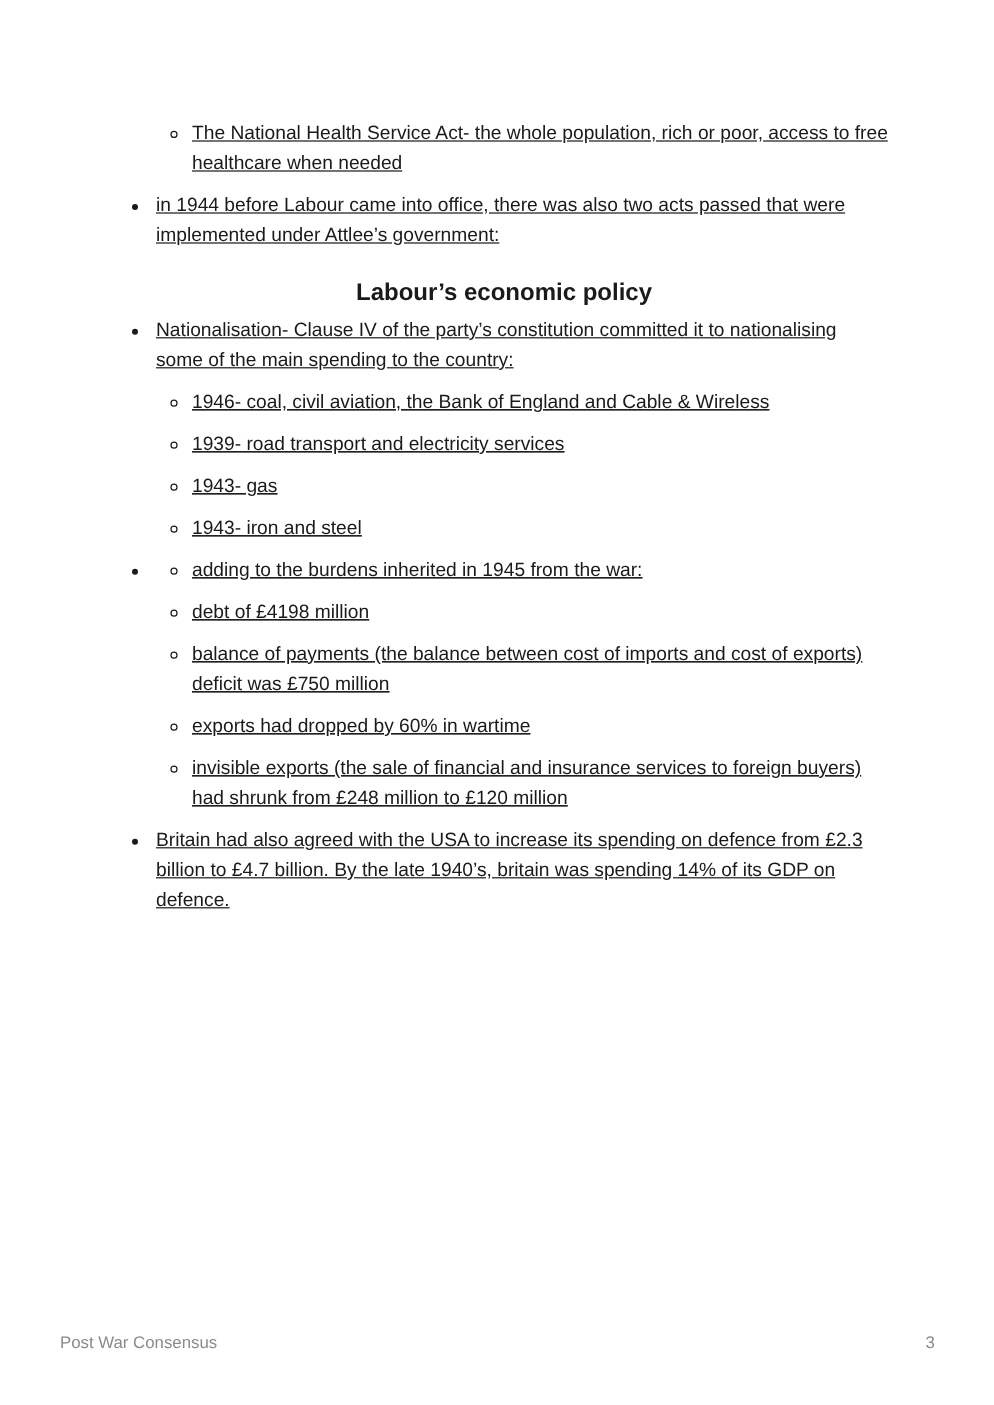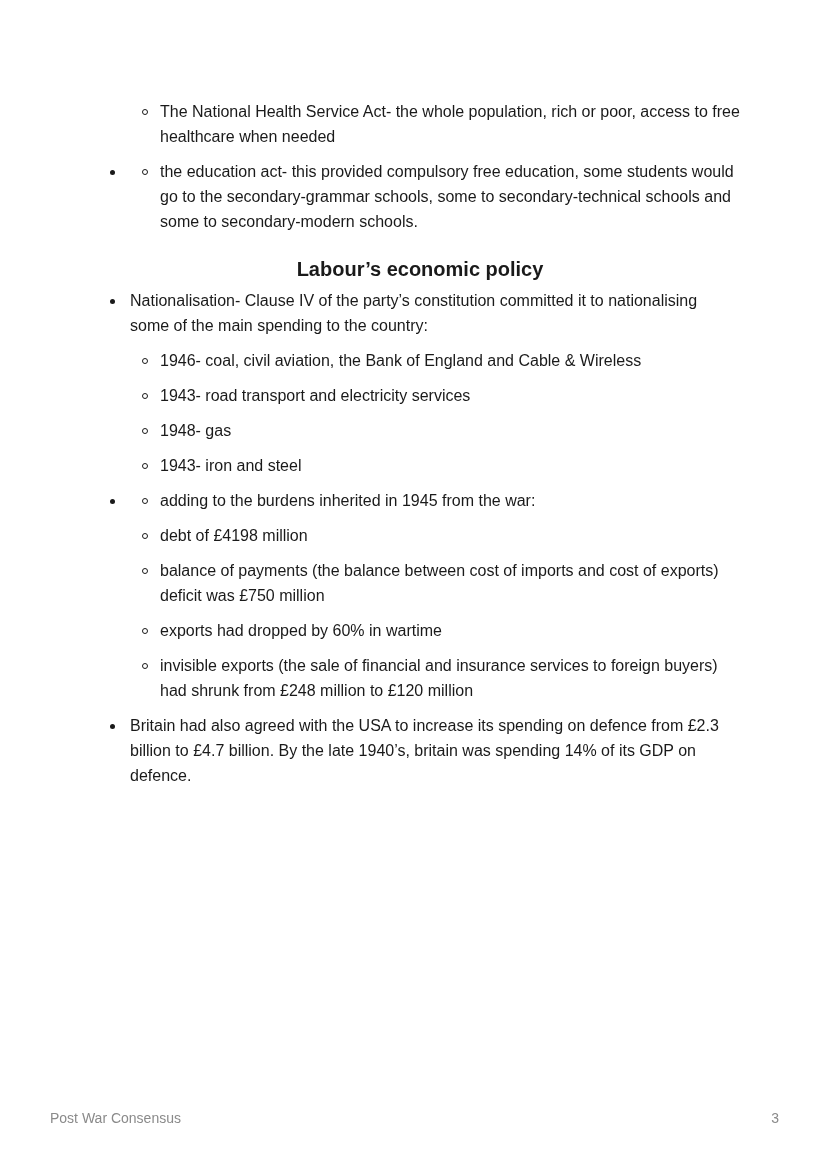--- a/index.html
+++ b/index.html
@@ -1,20 +1,20 @@
 <!DOCTYPE html>
 <html><head>
 <meta charset="utf-8">
 <style>
   html, body { margin: 0; padding: 0; background: #ffffff; }
   body { width: 828px; height: 1171px; position: relative; overflow: hidden;
          font-family: "Liberation Sans", sans-serif; color: #1a1a1a; }
   .page { position: absolute; left: 0; top: 0; width: 828px; height: 1171px; }
   .content { position: absolute; left: 100px; top: 99px; width: 640px; font-size: 16px; line-height: 25px; }
-  ul { margin: 0; padding: 0; list-style: none; }
+  ul { margin: 0; padding: 0; list-style: none; text-decoration: underline; }
   li { position: relative; }
   .l1 { padding-left: 30px; margin-bottom: 10px; }
   .l1 > .bullet { position: absolute; left: 10px; top: 11px; width: 5px; height: 5px; background: #1a1a1a; border-radius: 50%; }
   .l2 { padding-left: 60px; margin-bottom: 10px; }
   .l2 > .bullet { position: absolute; left: 42px; top: 10px; width: 4px; height: 4px; border: 1.3px solid #1a1a1a; border-radius: 50%; }
   .sub { margin-top: 10px; }
   .sub .l2 { padding-left: 30px; }
   .sub .l2 > .bullet { left: 12px; }
   h2 { font-size: 20px; font-weight: bold; margin: 22px 0 6px 0; line-height: 26px; text-align: center; }
   .footer-left { position: absolute; left: 50px; top: 1110px; font-size: 14px; color: #8a8a8a; text-align: center; }
@@ -27,36 +27,33 @@
   <div class="content">
     <ul>
       <li class="l2">
         <span class="bullet"></span>
         <span>The National Health Service Act- the whole population, rich or poor, access to free healthcare when needed</span>
       </li>
     </ul>
     <ul>
       <li class="l1">
         <span class="bullet"></span>
+        <span>in 1944 before Labour came into office, there was also two acts passed that were implemented under Attlee’s government:</span>
         <ul class="sub">
-          <li class="l2">
-            <span class="bullet"></span>
-            <span>the education act- this provided compulsory free education, some students would go to the secondary-grammar schools, some to secondary-technical schools and some to secondary-modern schools.</span>
-          </li>
         </ul>
       </li>
     </ul>
 
     <h2>Labour’s economic policy</h2>
 
     <ul id="econ-list">
         <li class="l1"><span class="bullet"></span><span>Nationalisation- Clause IV of the party’s constitution committed it to nationalising some of the main spending to the country:</span><ul class="sub">
             <li class="l2"><span class="bullet"></span><span>1946- coal, civil aviation, the Bank of England and Cable &amp; Wireless</span></li>
-            <li class="l2"><span class="bullet"></span><span>1943- road transport and electricity services</span></li>
-            <li class="l2"><span class="bullet"></span><span>1948- gas</span></li>
+            <li class="l2"><span class="bullet"></span><span>1939- road transport and electricity services</span></li>
+            <li class="l2"><span class="bullet"></span><span>1943- gas</span></li>
             <li class="l2"><span class="bullet"></span><span>1943- iron and steel</span></li>
           </ul></li>
         <li class="l1"><span class="bullet"></span><ul class="sub">
             <li class="l2"><span class="bullet"></span><span>adding to the burdens inherited in 1945 from the war:</span></li>
             <li class="l2"><span class="bullet"></span><span>debt of £4198 million</span></li>
             <li class="l2"><span class="bullet"></span><span>balance of payments (the balance between cost of imports and cost of exports) deficit was £750 million</span></li>
             <li class="l2"><span class="bullet"></span><span>exports had dropped by 60% in wartime</span></li>
             <li class="l2"><span class="bullet"></span><span>invisible exports (the sale of financial and insurance services to foreign buyers) had shrunk from £248 million to £120 million</span></li>
           </ul></li>
         <li class="l1"><span class="bullet"></span><span>Britain had also agreed with the USA to increase its spending on defence from £2.3 billion to £4.7 billion. By the late 1940’s, britain was spending 14% of its GDP on defence.</span></li>

